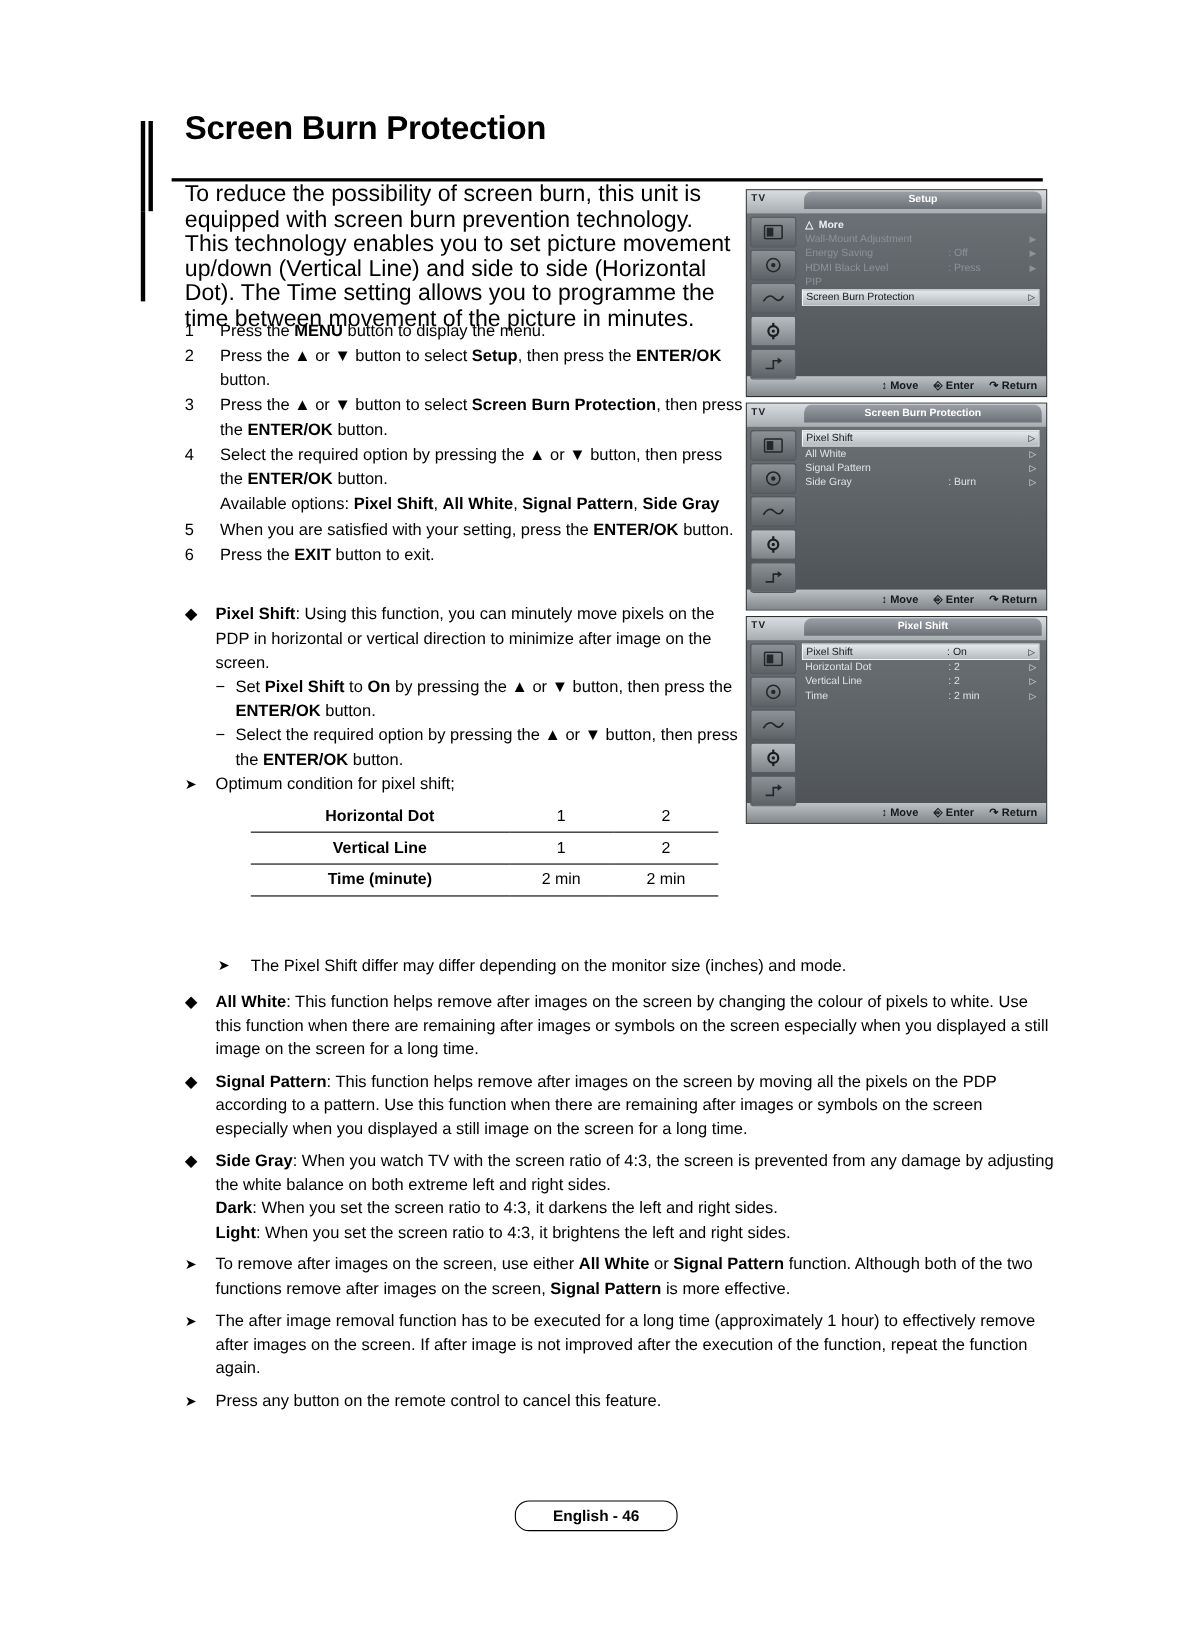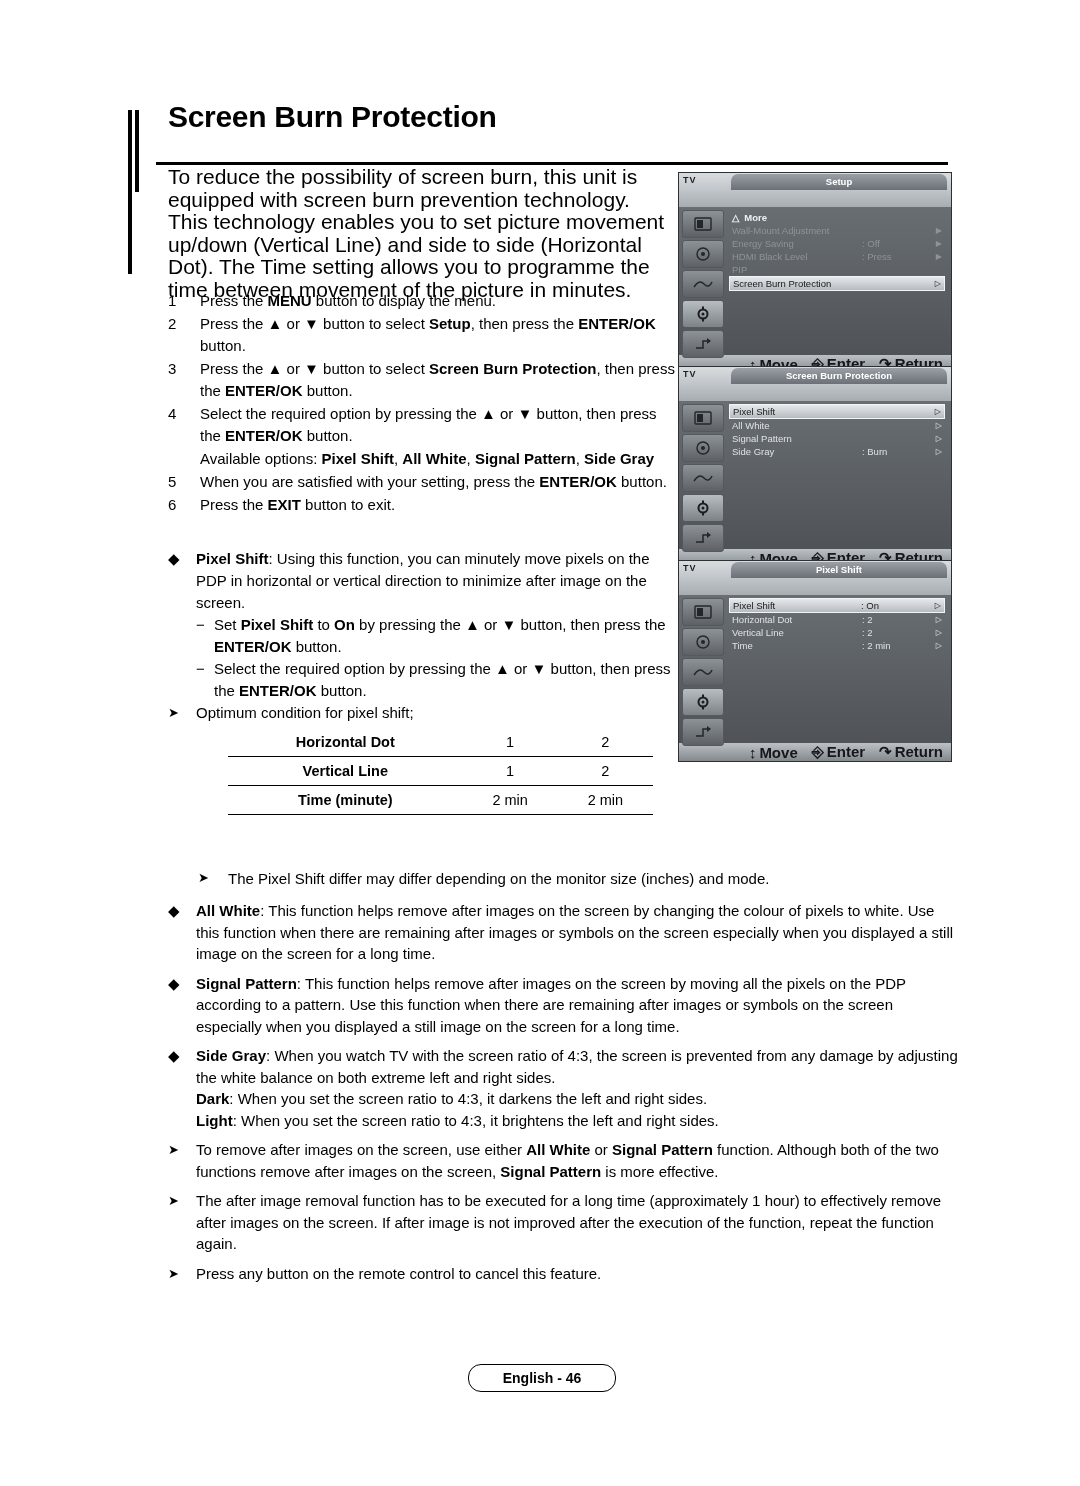--- a/index.html
+++ b/index.html
@@ -56,42 +56,42 @@
   .note-after .mk{width:30px;flex:0 0 30px;}
 
   
   .lower{position:absolute;left:168px;top:900px;width:790px;font-size:15px;line-height:21.5px;}
   .lower .bl{margin-bottom:8px;}
   .lower .bl .mk{width:28px;flex:0 0 28px;}
 
   
   .osd{position:absolute;width:272px;background:linear-gradient(to bottom,#6f7479,#4c5055);
        border:1px solid #2e3134;}
-  .osd-top{height:34px;background:linear-gradient(to bottom,#d9dde0,#a8adb2);position:relative;}
+  .osd-top{height:21px;background:linear-gradient(to bottom,#d9dde0,#a8adb2);position:relative;}
   .osd-tv{position:absolute;left:4px;top:2px;font-size:9px;font-weight:bold;color:#1d1f21;letter-spacing:1px;}
   .osd-title{position:absolute;left:52px;top:1px;width:216px;height:16px;
     background:linear-gradient(to bottom,#9aa0a6,#6a7076);
     border-radius:7px 7px 0 0;color:#fff;font-size:9.5px;text-align:center;line-height:16px;font-weight:bold;}
   .osd-body{position:relative;height:148px;}
   .icons{position:absolute;left:3px;top:3px;width:42px;}
   .ic{width:40px;height:26px;margin-bottom:2px;border:1px solid #55595e;
       background:linear-gradient(to bottom,#8d9297,#5d6166);border-radius:3px;position:relative;}
   .ic.sel{background:linear-gradient(to bottom,#b8bdc2,#7d8287);}
   .ic svg{position:absolute;left:50%;top:50%;transform:translate(-50%,-50%);}
   .menu{position:absolute;left:50px;top:3px;width:216px;}
   .mrow{display:flex;font-size:9.5px;color:#dfe3e6;height:13px;align-items:center;padding:0 3px;}
   .mrow.dim{color:#8e9398;}
   .mrow.hl{background:linear-gradient(to bottom,#e6e9ec,#b6bbc0);color:#16181a;border:1px solid #f2f4f6;height:13px;}
   .mrow .lbl{flex:1;}
   .mrow .val{width:68px;}
   .mrow .ar{width:12px;text-align:right;font-size:8px;}
   .more-row{display:flex;font-size:9.5px;color:#eef1f3;height:14px;align-items:center;padding:0 3px;font-weight:bold;}
   .osd-foot{height:18px;background:linear-gradient(to bottom,#bcc1c6,#83888d);
     display:flex;align-items:center;justify-content:flex-end;gap:14px;padding-right:8px;
-    font-size:15px;color:#15171a;font-weight:bold;}
+    font-size:10px;color:#15171a;font-weight:bold;}
   .osd-foot span.k{display:inline-block;margin-right:3px;}
 
   
   .footer{
     position:absolute;left:468px;top:1364px;width:146px;height:26px;
     border:1px solid #000;border-radius:13px;
     text-align:center;line-height:26px;font-size:14px;font-weight:bold;
   }
 </style>
 </head>

